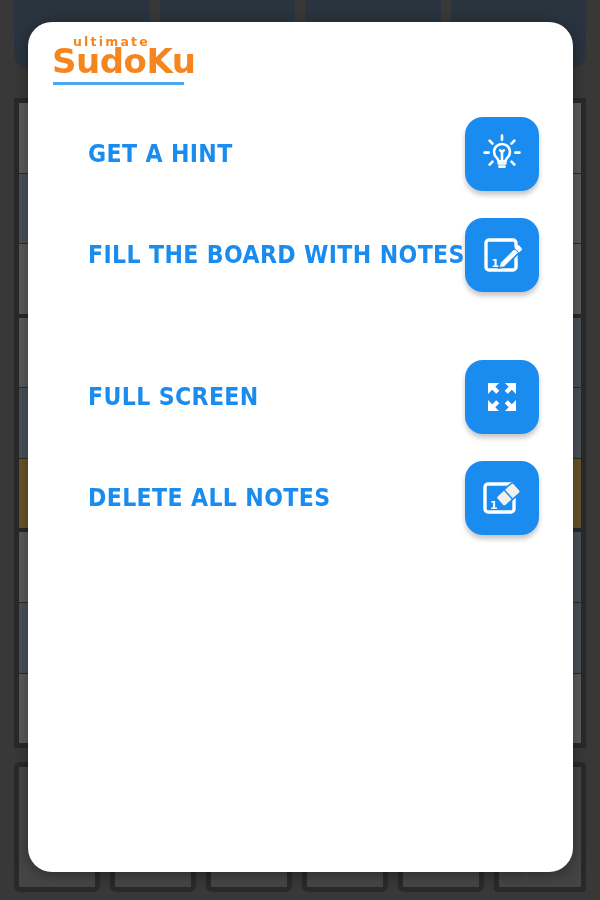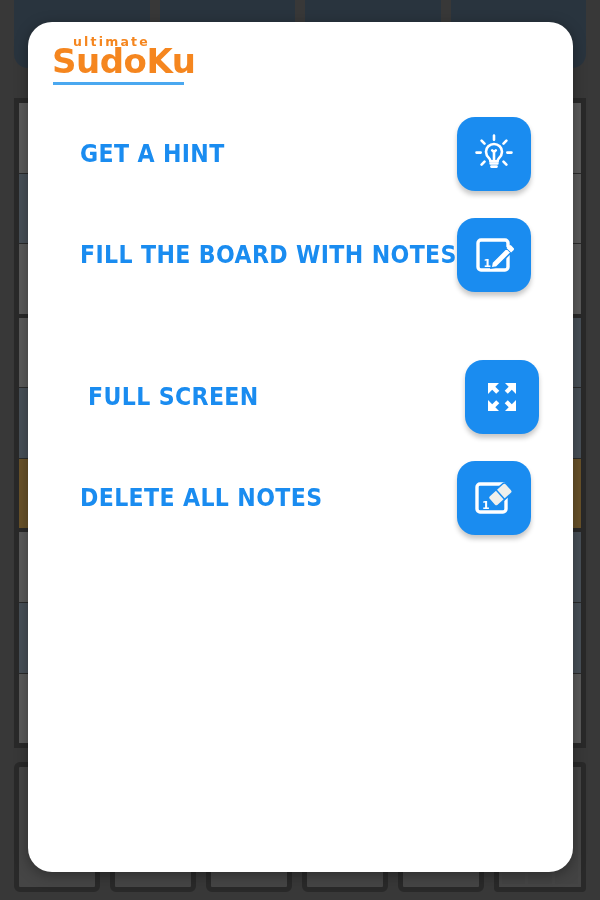--- a/index.html
+++ b/index.html
@@ -141,32 +141,32 @@
     left: 11px;
     top: 52px;
     width: 131px;
     height: 3px;
     background: #4aa8f0;
   }
 
   
   #menu-list {
     position: absolute;
-    left: 8px;
+    left: 16px;
     top: 82px;
     width: 545px;
   }
   .menu-row {
     position: relative;
     height: 100.5px;
     display: flex;
     align-items: center;
     cursor: pointer;
   }
-  .menu-row.gap-before { margin-top: 42px; margin-left: 8px; }
+  .menu-row.gap-before { margin-top: 42px; }
 
   .menu-label {
     position: absolute;
     left: 44px;
     font-size: 24px;
     font-weight: bold;
     color: #1a8cf0;
     letter-spacing: 0.4px;
     transform: scaleX(0.92);
     transform-origin: left center;

